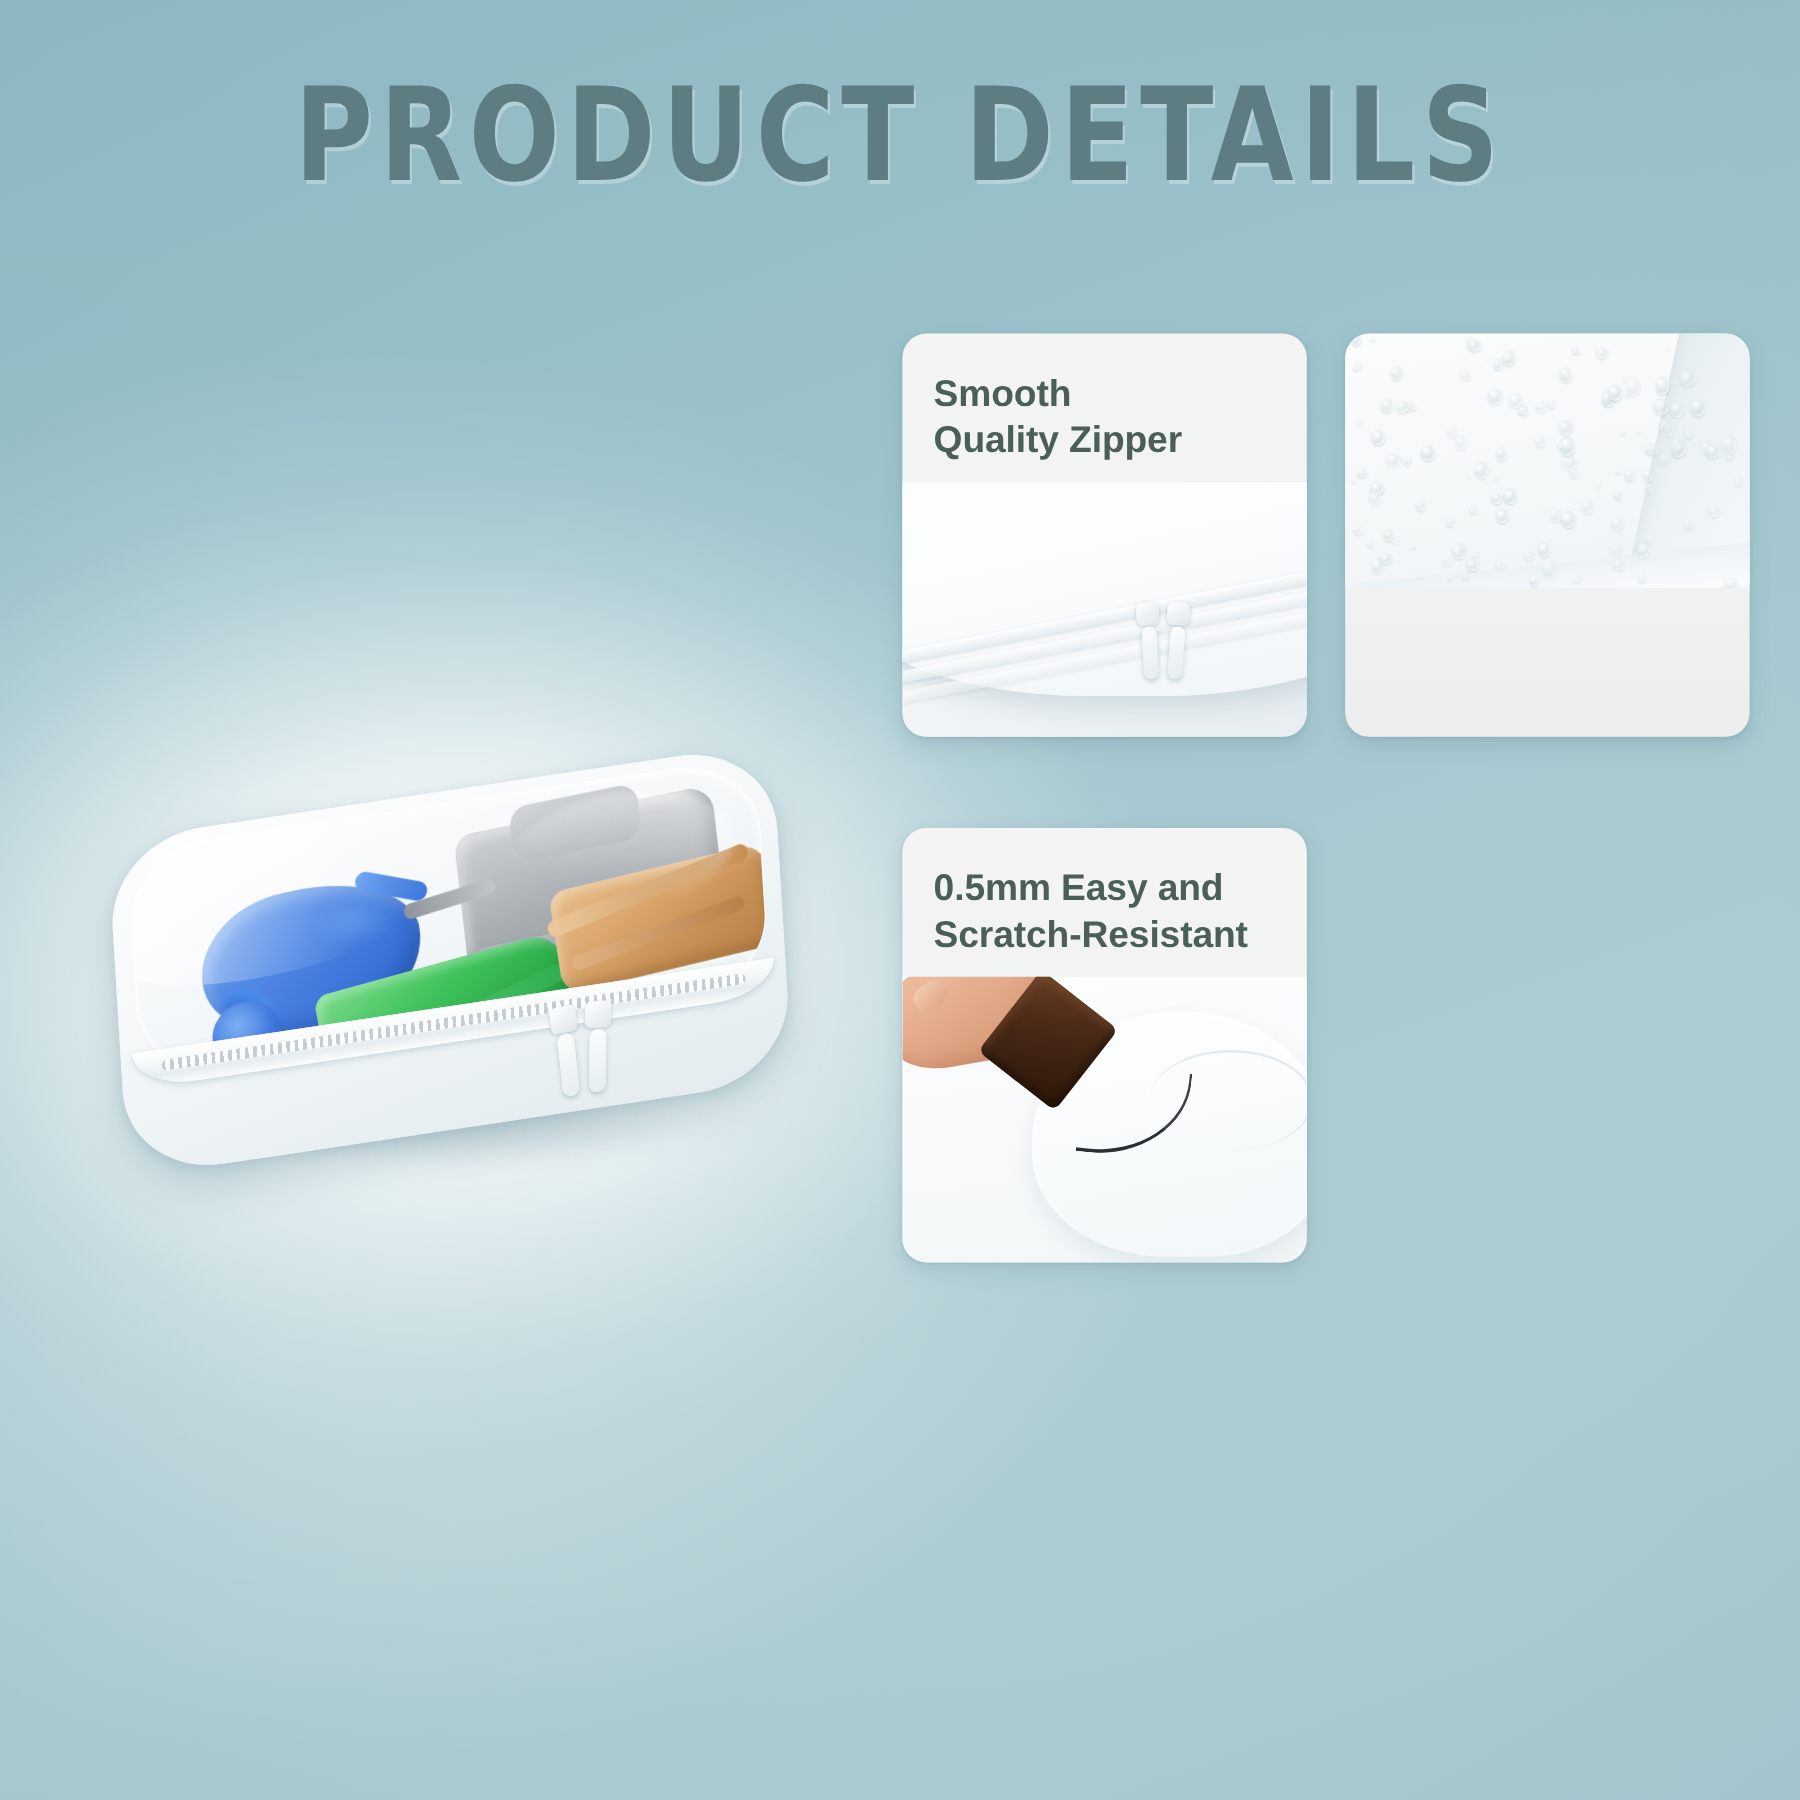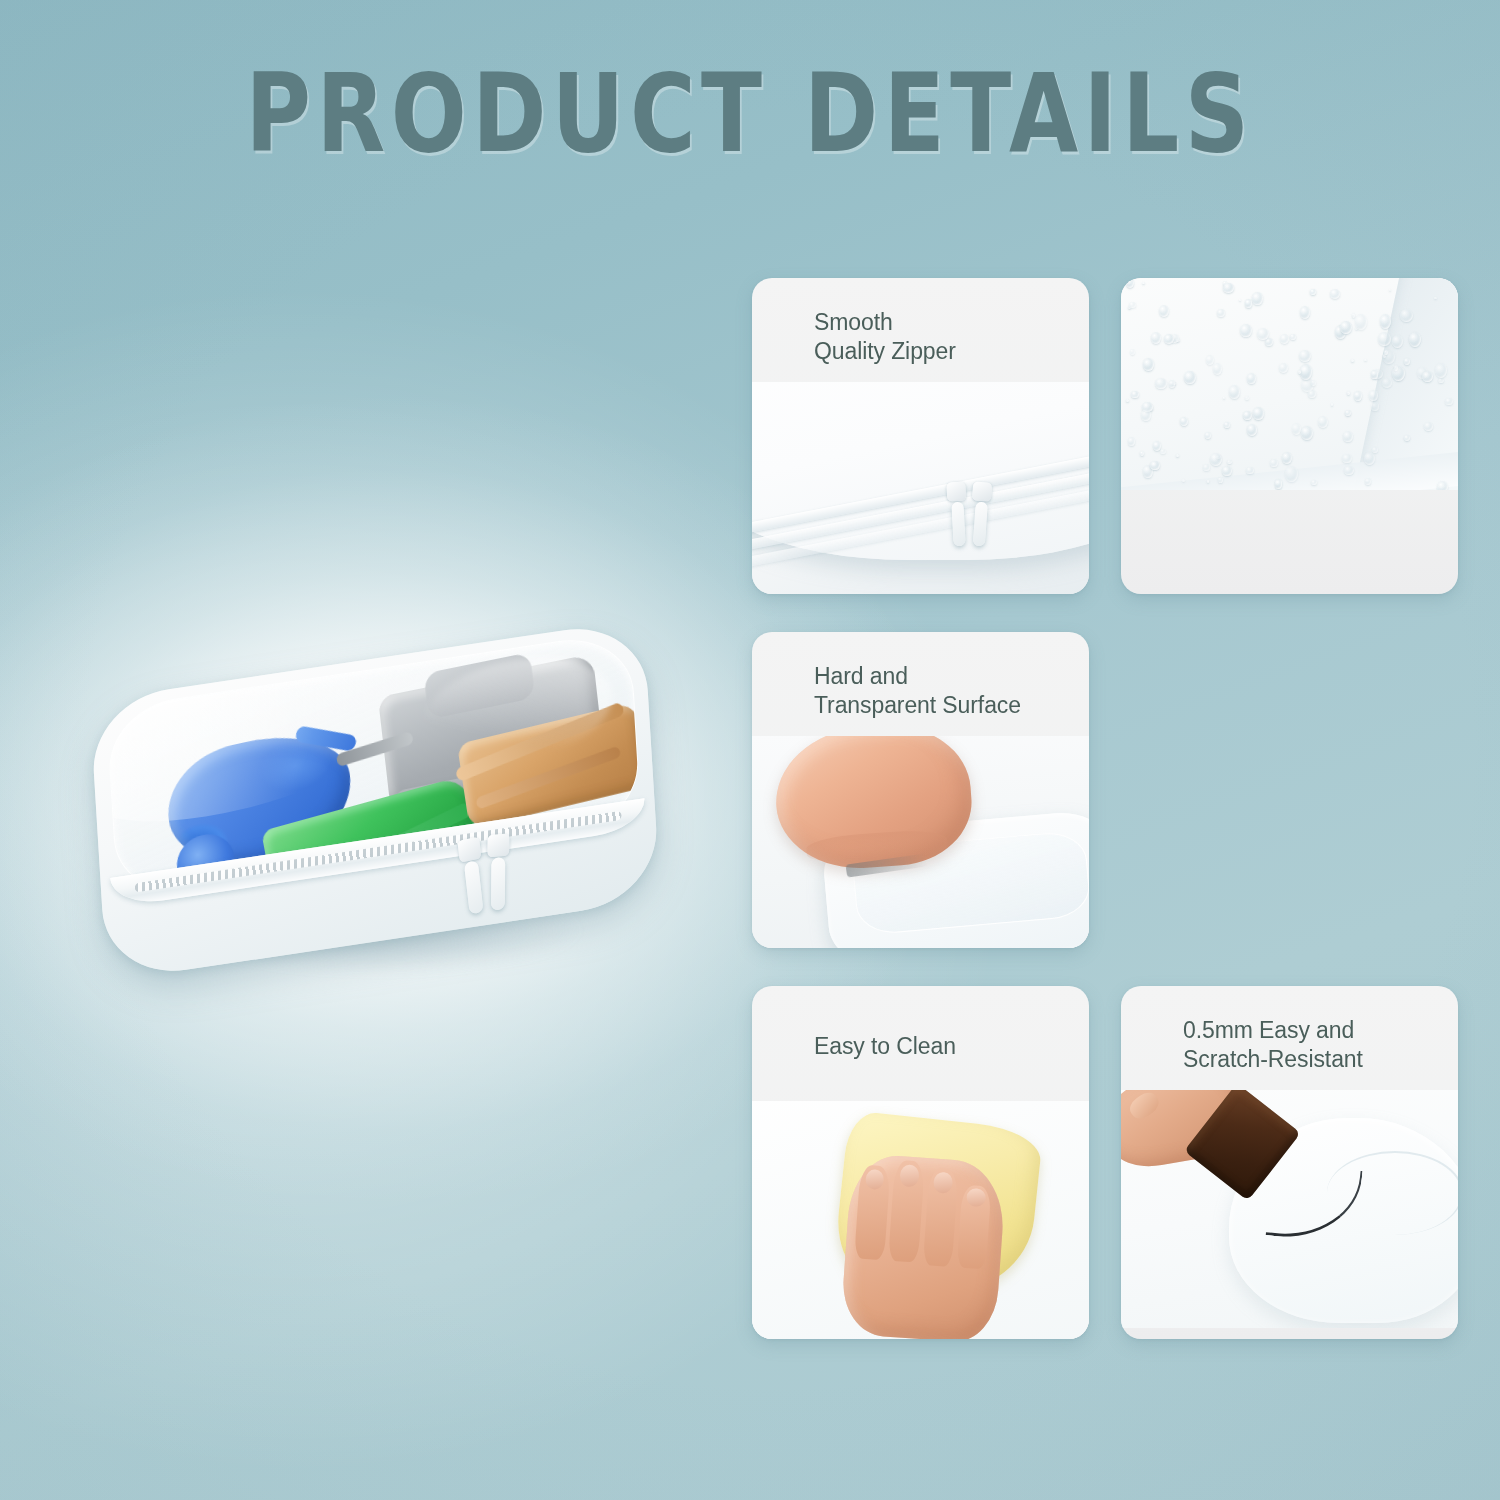--- a/index.html
+++ b/index.html
@@ -133,24 +133,23 @@
   .card{
     width:337px;
     border-radius:20px;
     background:linear-gradient(180deg,#f4f4f4 0%,#f1f2f2 55%,#ededee 100%);
     box-shadow:0 6px 16px rgba(104,142,155,.26),0 1px 3px rgba(104,142,155,.18);
     overflow:hidden;
     position:relative;
   }
   .card-title{
     padding:30px 26px 16px 26px;
-    font-size:23px;line-height:1.26;font-weight:400;
+    font-size:31px;line-height:1.26;font-weight:700;
     color:#4a5e5a;letter-spacing:-.1px;
     white-space:pre-line;
-    margin-left:36px;
   }
   .card.one-line .card-title{padding-top:46px;padding-bottom:40px;}
   .thumb{height:212px;position:relative;overflow:hidden;background:#f2f4f5;}
   .row3 .thumb{height:238px;}
 
   
   .t-zip{background:linear-gradient(158deg,#fdfdfd 0%,#f6f8f9 42%,#eef2f4 72%,#e7edf0 100%);}
   .t-zip .lid-edge{position:absolute;left:-20%;top:-34%;width:150%;height:118%;
     border-radius:48% 48% 44% 44%/60% 60% 40% 40%;
     background:linear-gradient(168deg,#ffffff 0%,#fbfcfd 50%,#f0f4f6 100%);
@@ -463,59 +462,25 @@
             <div class="drop" style="width: 10.4px; height: 10.3px; left: 77.4%; top: 47%; opacity: 0.49;"></div>
             <div class="drop" style="width: 8.9px; height: 10px; left: 47.2%; top: 26.2%; opacity: 0.6;"></div>
             <div class="drop" style="width: 7.4px; height: 6.4px; left: 2.3%; top: 11.2%; opacity: 0.51;"></div>
           </div>
       </div>
     </div>
   </div>
 
   <div class="row">
 
-    <div class="card">
-      <div class="card-title">Hard and
-Transparent Surface</div>
-      <div class="thumb t-press">
-        <div class="case-sm">
-          <div class="case-inner"></div>
-        </div>
-        <div class="fist">
-          <div class="knuck"></div>
-        </div>
-        <div class="mark"></div>
-      </div>
-    </div>
 
   </div>
 
   <div class="row row3">
 
-    <div class="card one-line">
-      <div class="card-title">Easy to Clean</div>
-      <div class="thumb t-clean">
-        <div class="surface"></div>
-        <div class="cloth"></div>
-        <div class="hand">
-          <div class="fing f1">
-              <div class="nail"></div>
-            </div>
-          <div class="fing f2">
-              <div class="nail"></div>
-            </div>
-          <div class="fing f3">
-              <div class="nail"></div>
-            </div>
-          <div class="fing f4">
-              <div class="nail"></div>
-            </div>
-        </div>
-      </div>
-    </div>
 
     <div class="card">
       <div class="card-title">0.5mm Easy and
 Scratch-Resistant</div>
       <div class="thumb t-scratch">
         <div class="dome">
           <div class="dome-line"></div>
         </div>
         <div class="hand2">
           <div class="thumbf"></div>

